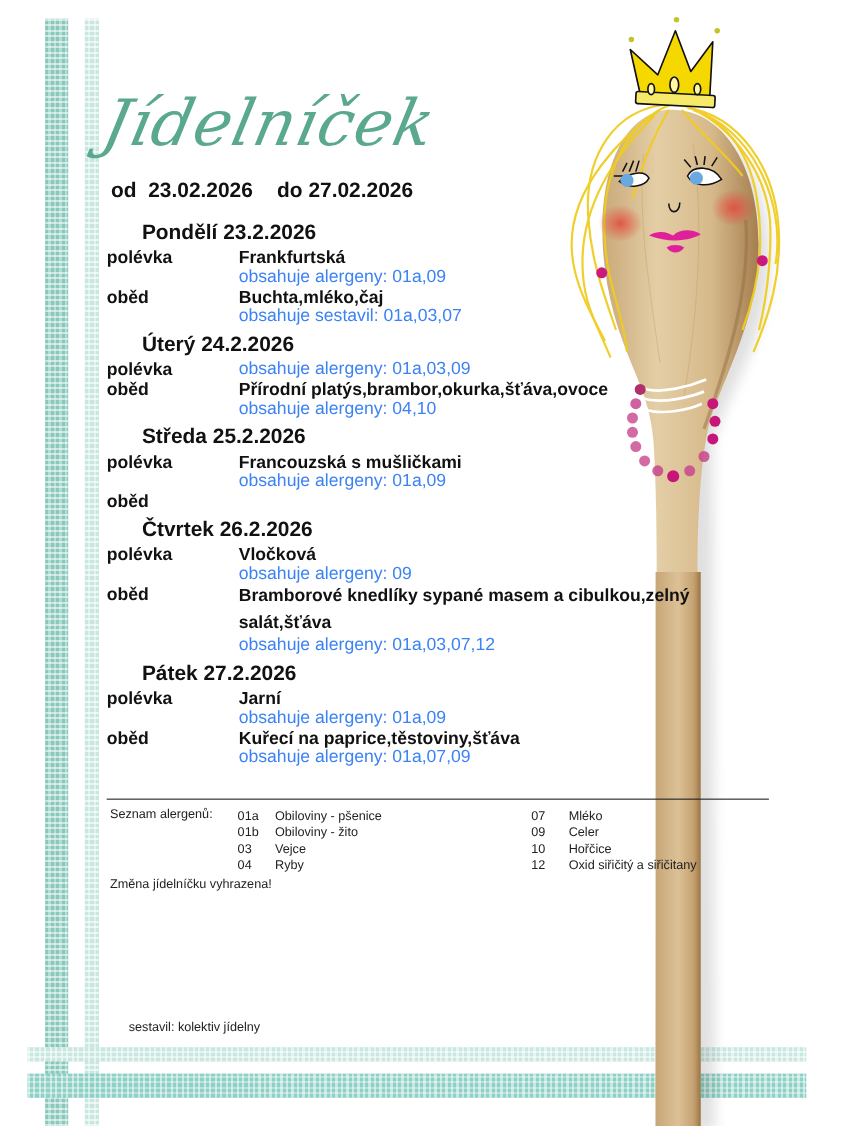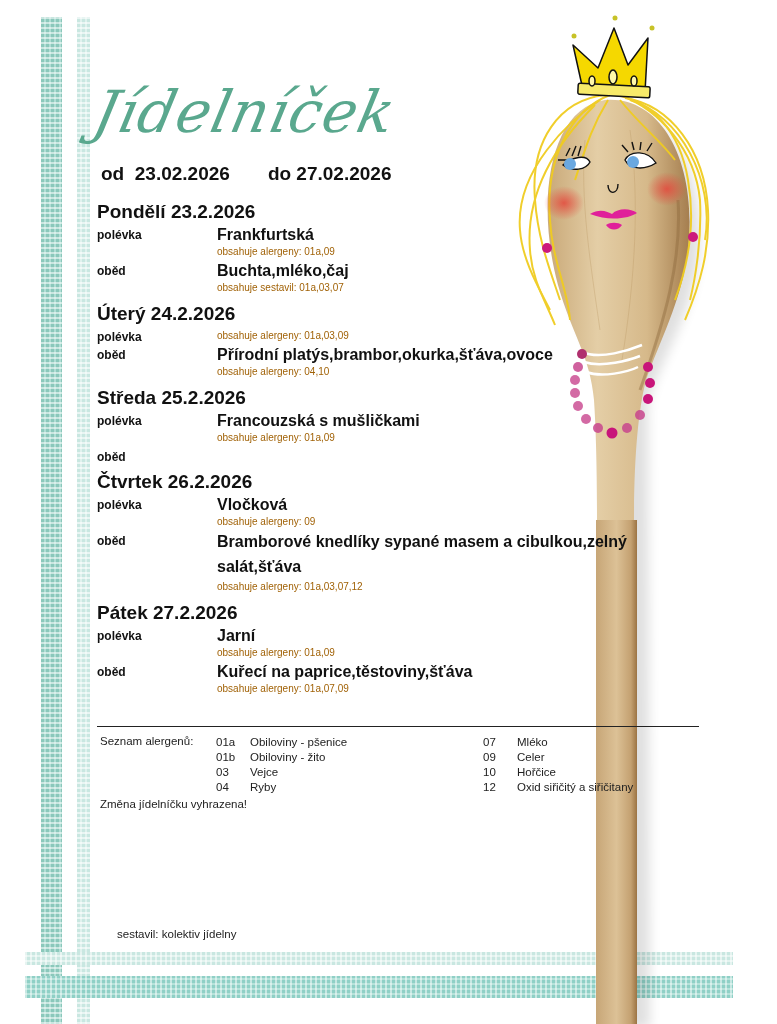--- a/index.html
+++ b/index.html
@@ -40,31 +40,31 @@
   
   .title {
     position: absolute; left: 95px; top: 78px;
     font-family: "DejaVu Serif", serif; font-style: italic;
     font-size: 58px; color: #5aa88e; letter-spacing: 1px;
     transform: skewX(-12deg);
     font-weight: normal;
   }
 
   .date-range { position: absolute; left: 101px; top: 163px; font-size: 19px; font-weight: bold; }
-  .date-range span + span { margin-left: 38px; }
+  .date-range span + span { margin-left: 22px; }
 
   .menu { position: absolute; left: 97px; top: 200px; width: 620px; }
   .day { margin-bottom: 4px; }
-  .day-title { font-size: 19px; font-weight: bold; height: 26px; line-height: 24px; margin-top: 0; }
+  .day-title { font-size: 19px; font-weight: bold; height: 26px; line-height: 24px; margin-top: 0; margin-left: 32px; }
   .meal { display: flex; }
-  .meal-label { width: 120px; font-size: 12px; font-weight: bold; line-height: 18px; flex: none; }
+  .meal-label { width: 120px; font-size: 16px; font-weight: bold; line-height: 18px; flex: none; }
   .meal-body { flex: 1; }
   .dish { font-size: 16px; font-weight: bold; line-height: 18px; }
   .dish.wrap { line-height: 25px; margin-top: -3px; }
-  .allergens { font-size: 10px; line-height: 15px; color: #a16207; margin-bottom: 3px; }
+  .allergens { font-size: 16px; line-height: 15px; color: #3b82f6; margin-bottom: 3px; }
 
   .rule { position: absolute; left: 97px; top: 726px; width: 602px; height: 1px; background: #222; }
 
   .legend { position: absolute; left: 100px; top: 735px; font-size: 11.5px; color: #222; }
   .legend-label { position: absolute; left: 0; top: 0; white-space: nowrap; }
   .legend-col { position: absolute; top: 0; }
   .legend-col.c1 { left: 116px; }
   .legend-col.c2 { left: 383px; }
   .legend-row { display: flex; height: 15px; line-height: 15px; white-space: nowrap; }
   .legend-code { width: 34px; }

